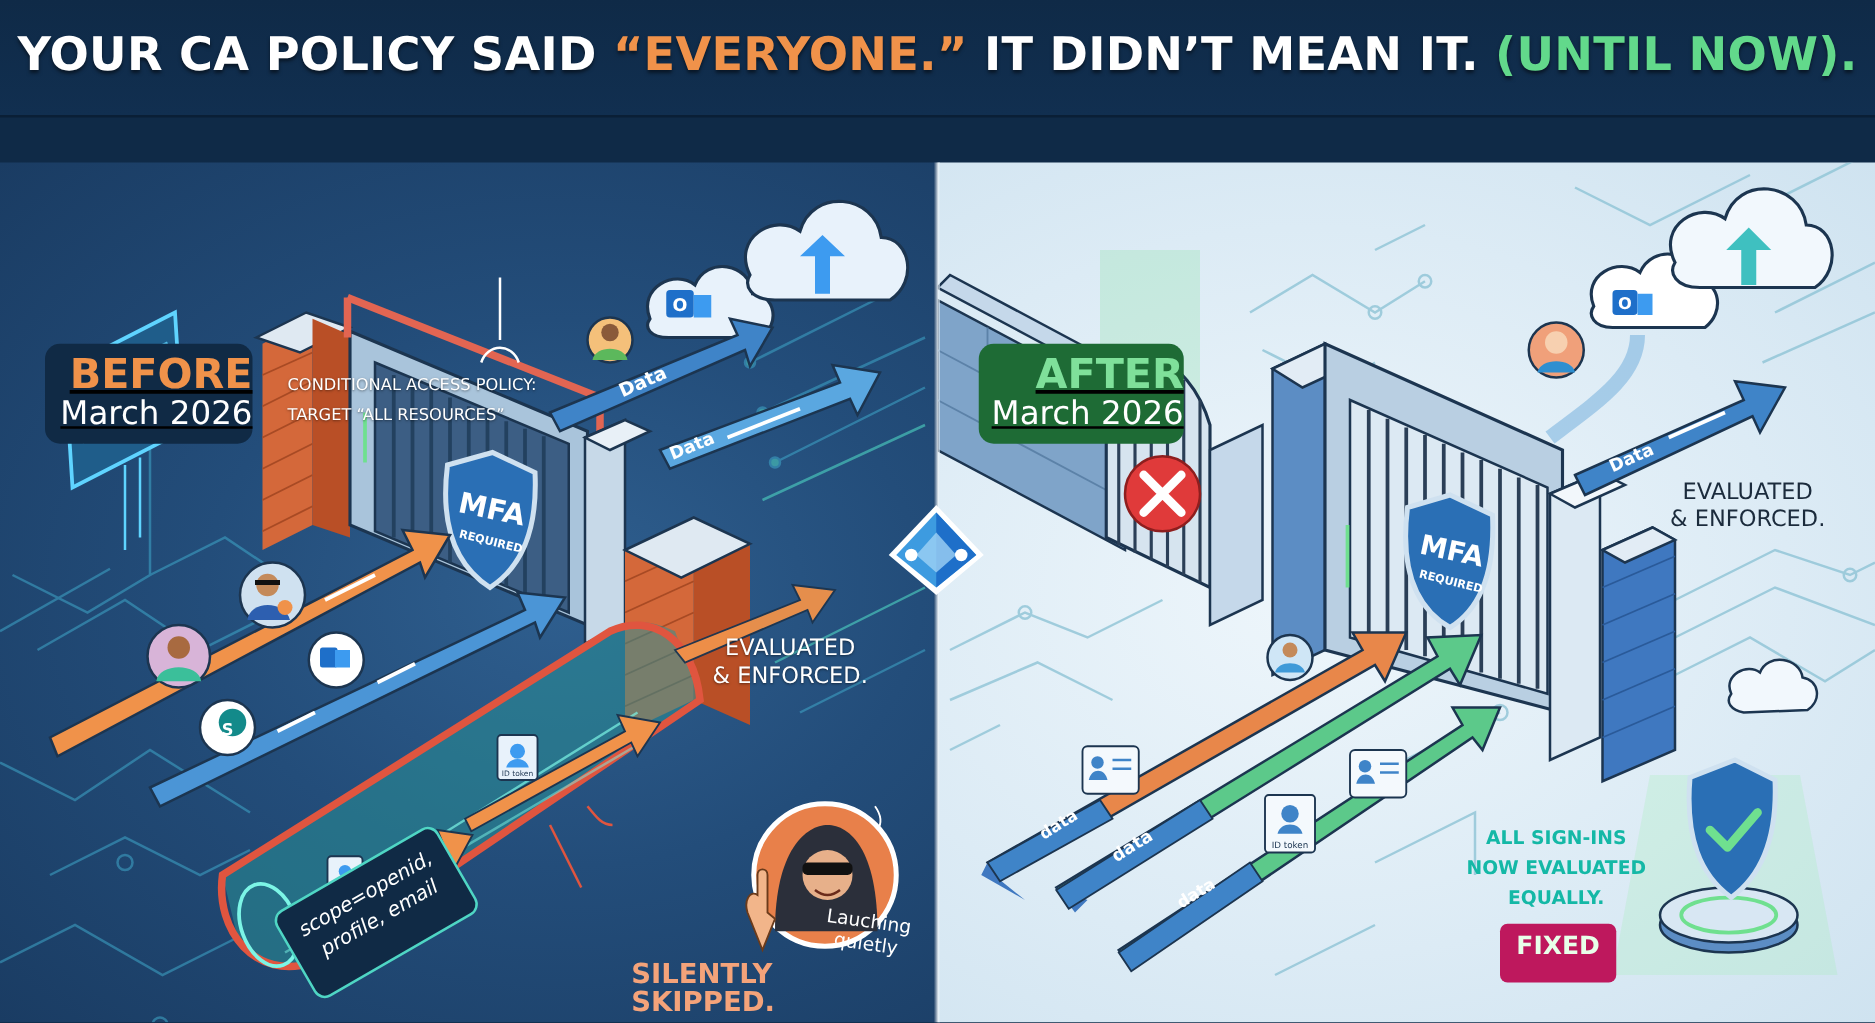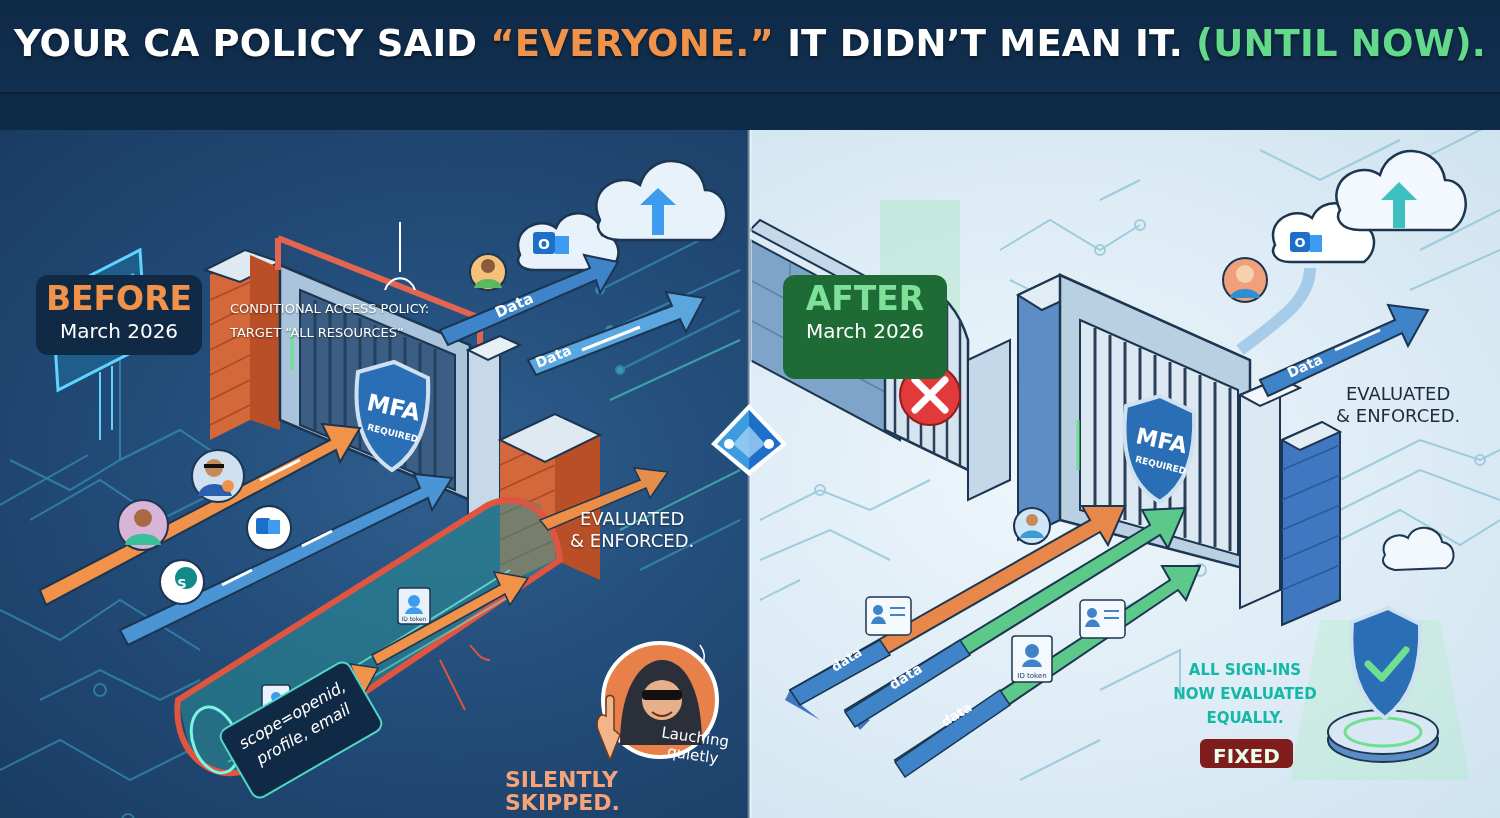--- a/index.html
+++ b/index.html
@@ -40,34 +40,35 @@
   }
   .divider {
     position: absolute; left: 747px; top: 130px; width: 5px; height: 688px;
     background: linear-gradient(90deg, #1a3c63, #ffffff 50%, #dcebf5);
     opacity: 0.6;
   }
   svg.scene { position: absolute; left: 0; top: 0; }
 
   
   .era-badge {
-    position: absolute; border-radius: 12px; text-align: center;
+    position: absolute; border-radius: 12px; text-align: right;
     padding-top: 6px;
+    text-decoration: underline;
   }
   .era-badge .era-label {
     display: block; font-family: "DejaVu Sans", sans-serif; font-weight: bold;
     font-size: 33px; line-height: 36px;
   }
   .era-badge .era-date {
     display: block; font-family: "DejaVu Sans", sans-serif;
-    font-size: 20px; line-height: 28px; color: #ffffff;
+    font-size: 26px; line-height: 28px; color: #ffffff;
   }
   .badge-before { left: 36px; top: 145px; width: 166px; height: 80px; background: #102a45; }
   .badge-before .era-label { color: #f0924a; }
-  .badge-after { left: 783px; top: 145px; width: 164px; height: 104px; background: #1e6b35; }
+  .badge-after { left: 783px; top: 145px; width: 164px; height: 80px; background: #1e6b35; }
   .badge-after .era-label { color: #7fe09a; }
 
   
   .label { position: absolute; font-family: "DejaVu Sans", sans-serif; white-space: nowrap; }
   .policy-label {
     left: 230px; top: 167px; width: 330px; text-align: left;
     color: #ffffff; font-size: 13px; line-height: 24px; font-weight: normal;
     text-shadow: 0 1px 2px rgba(0,0,0,0.5);
   }
   .eval-before {
@@ -89,22 +90,22 @@
     background: #102a45; border: 2px solid #4fd6c4; border-radius: 10px;
     transform: rotate(-30deg); transform-origin: center;
     text-align: center; padding-top: 10px;
   }
   .scope-box span { display: block; color: #ffffff; font-family: "DejaVu Sans", sans-serif; font-size: 16px; font-style: italic; line-height: 22px; }
   .signins {
     left: 1140px; top: 658px; width: 210px; color: #14b8a6; font-size: 15px; font-weight: bold;
     line-height: 24px; text-align: center;
   }
   .fixed-badge {
-    position: absolute; left: 1200px; top: 739px; width: 93px; height: 29px;
-    background: #7f1d1d; border-radius: 6px; color: #e8ffe9;
+    position: absolute; left: 1200px; top: 739px; width: 93px; height: 47px;
+    background: #be185d; border-radius: 6px; color: #e8ffe9;
     font-family: "DejaVu Sans", sans-serif; font-weight: bold; font-size: 20px;
     text-align: center; line-height: 35px;
   }
   .doc-text { font-family: "DejaVu Sans", sans-serif; }
 </style>
 </head>
 <body>
 
 <div class="header">
   <div class="title"><span>YOUR CA POLICY SAID </span><span class="orange">“EVERYONE.”</span><span> IT DIDN’T MEAN IT. </span><span class="green">(UNTIL NOW).</span></div>

